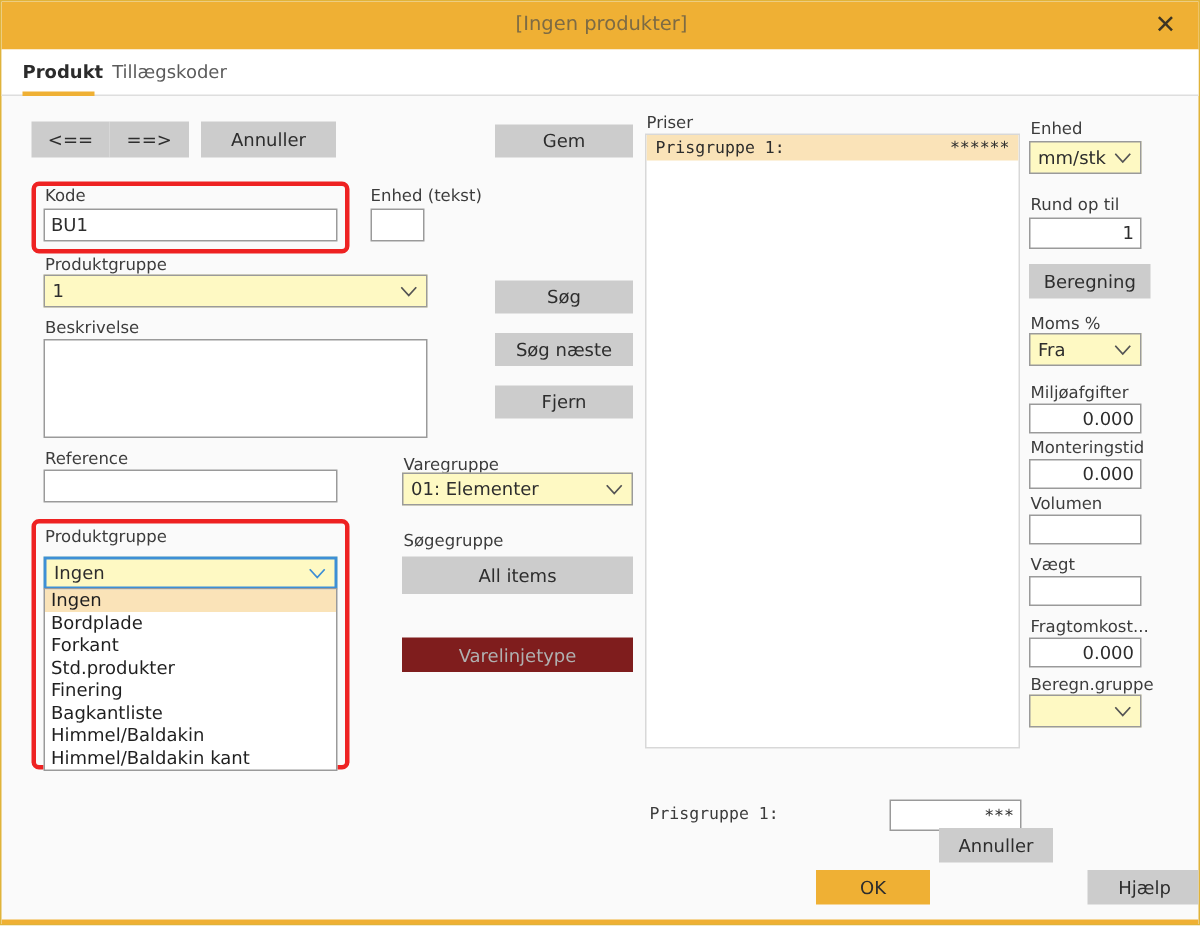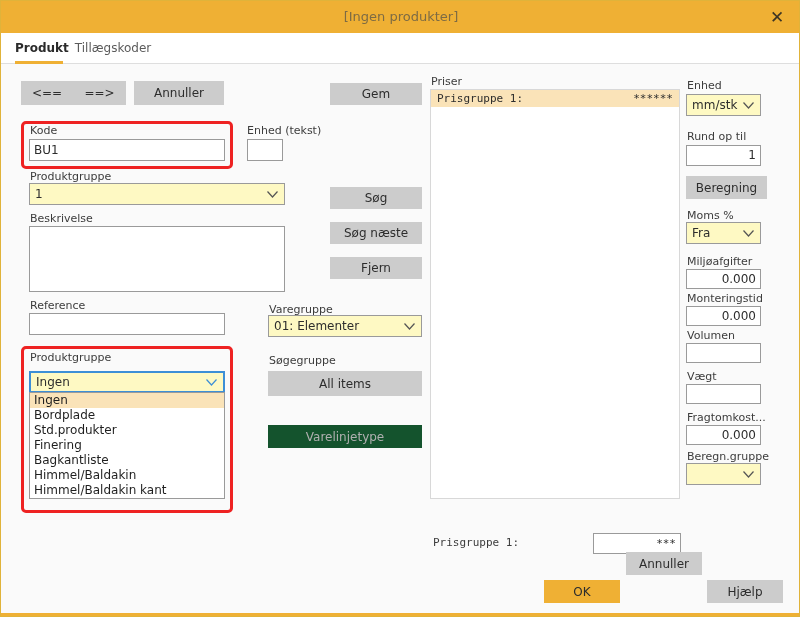--- a/index.html
+++ b/index.html
@@ -94,21 +94,21 @@
     border: none;
     font-family: "DejaVu Sans", sans-serif;
     font-size: 12px;
     color: #2d2d2d;
     text-align: center;
     cursor: pointer;
     box-sizing: border-box;
     padding: 0;
   }
   .btn.disabled {
-    background: #14532d;
+    background: #7f1d1d;
     color: #b0b0b0;
     cursor: default;
   }
   .btn.primary {
     background: #efb034;
     color: #2d2d2d;
   }
 
   .txt {
     position: absolute;
@@ -269,20 +269,21 @@
     <span class="carrow">
       <svg class="chev" width="11" height="7" viewBox="0 0 11 7">
           <path d="M0.5 0.5 L5.5 6 L10.5 0.5" fill="none" stroke="#3d8fd6" stroke-width="1.2"></path>
         </svg>
     </span>
   </div>
 
   <div class="dd-list" id="tegningstype-dropdown" style="left:28px; top:391px; width:196px;">
       <div class="dd-item sel">Ingen</div>
       <div class="dd-item">Bordplade</div>
+      <div class="dd-item">Forkant</div>
       <div class="dd-item">Std.produkter</div>
       <div class="dd-item">Finering</div>
       <div class="dd-item">Bagkantliste</div>
       <div class="dd-item">Himmel/Baldakin</div>
       <div class="dd-item">Himmel/Baldakin kant</div>
     </div>
 
   <div class="redbox" style="left:20px; top:345px; width:212px; height:167px;"></div>
 
   <button class="btn" style="left:329px; top:82px; width:92px; height:22px;">Gem</button>
@@ -361,16 +362,16 @@
           <path d="M0.5 0.5 L5.5 6 L10.5 0.5" fill="none" stroke="#555" stroke-width="1.2"></path>
         </svg>
     </span>
   </div>
 
   <div class="lbl monoval" style="left:432px; top:535px;">Prisgruppe  1:</div>
   <div class="txt right monoval" style="left:592px; top:532px; width:88px; height:21px; line-height:19px;">***</div>
 
   <button class="btn primary" style="left:543px; top:579px; width:76px; height:23px;">OK</button>
   <button class="btn" style="left:625px; top:551px; width:76px; height:23px;">Annuller</button>
-  <button class="btn" style="left:706px; top:579px; width:76px; height:23px;">Hjælp</button>
+  <button class="btn" style="left:724px; top:579px; width:76px; height:23px;">Hjælp</button>
 
   <div class="bottomline"></div>
 </div>
 
 </body></html>

